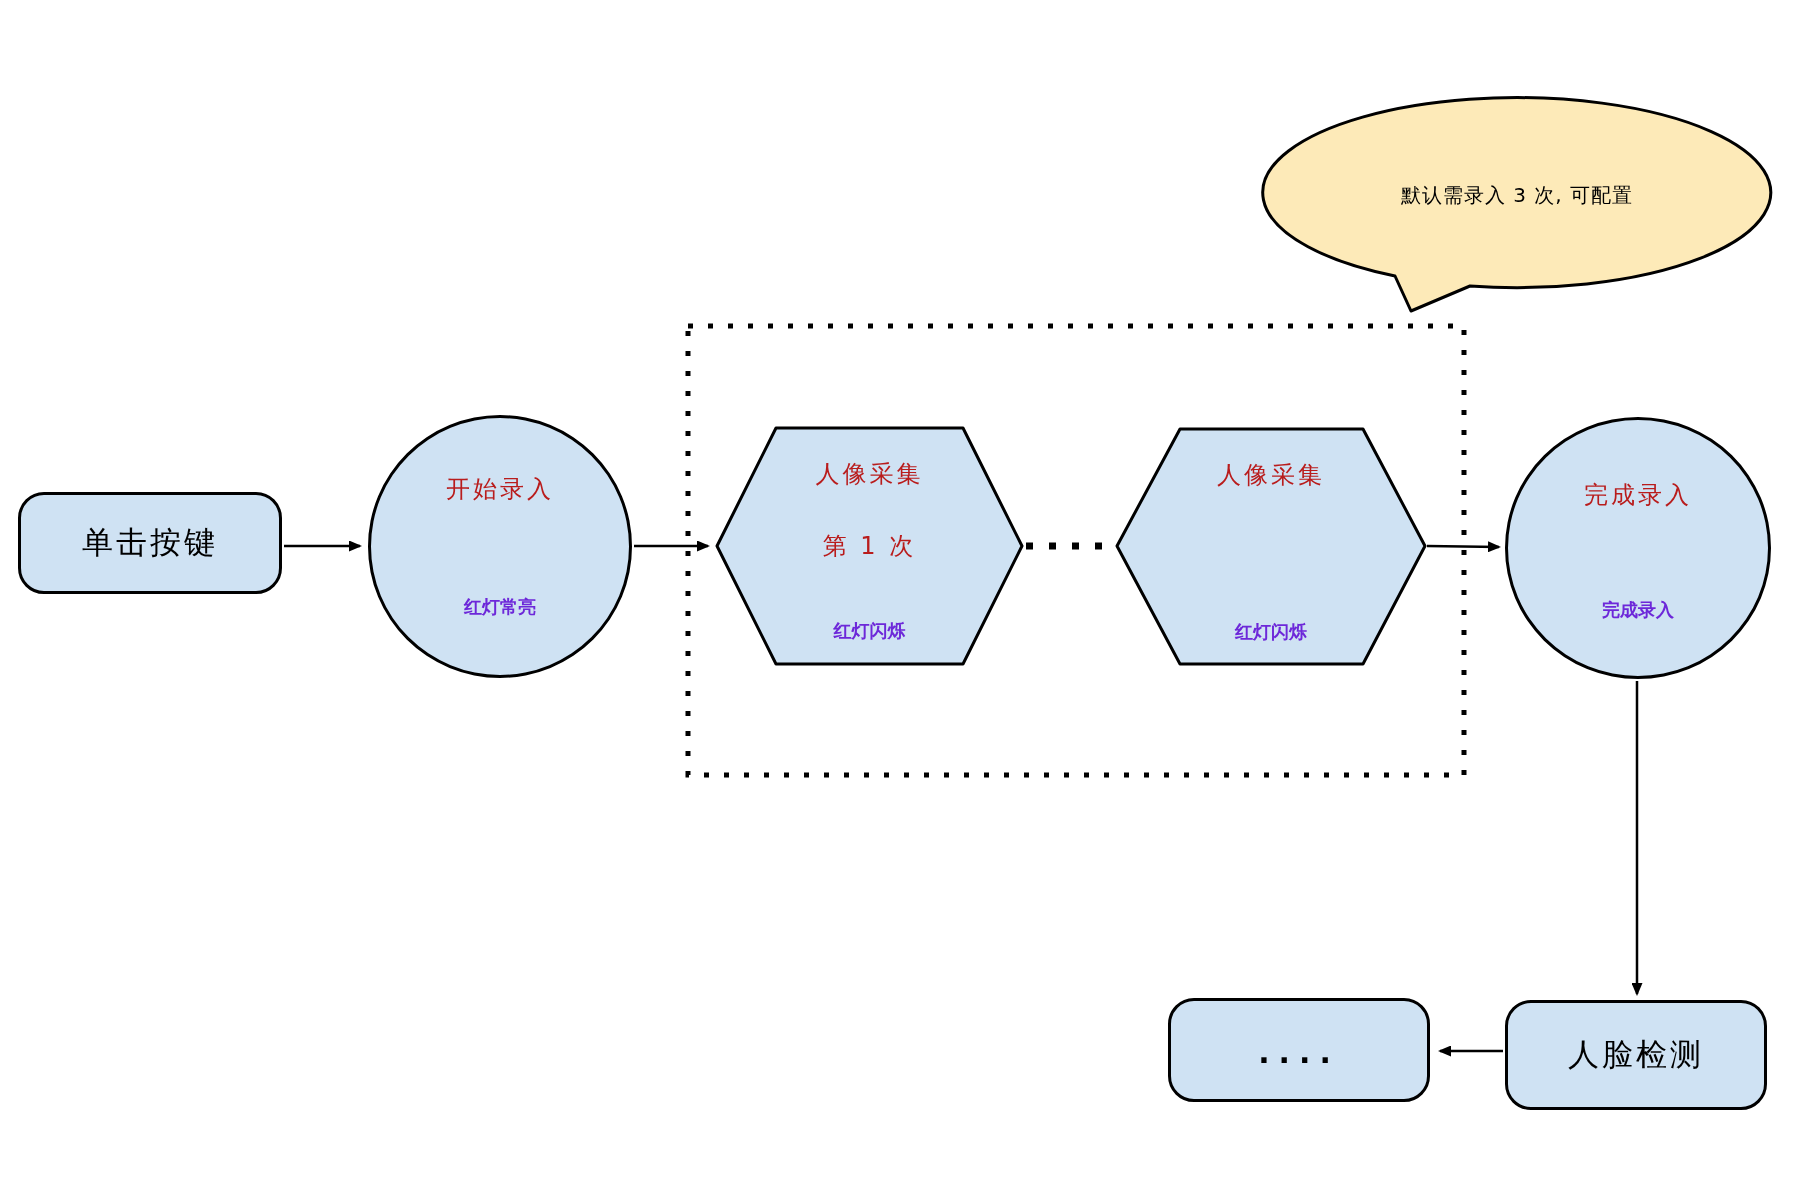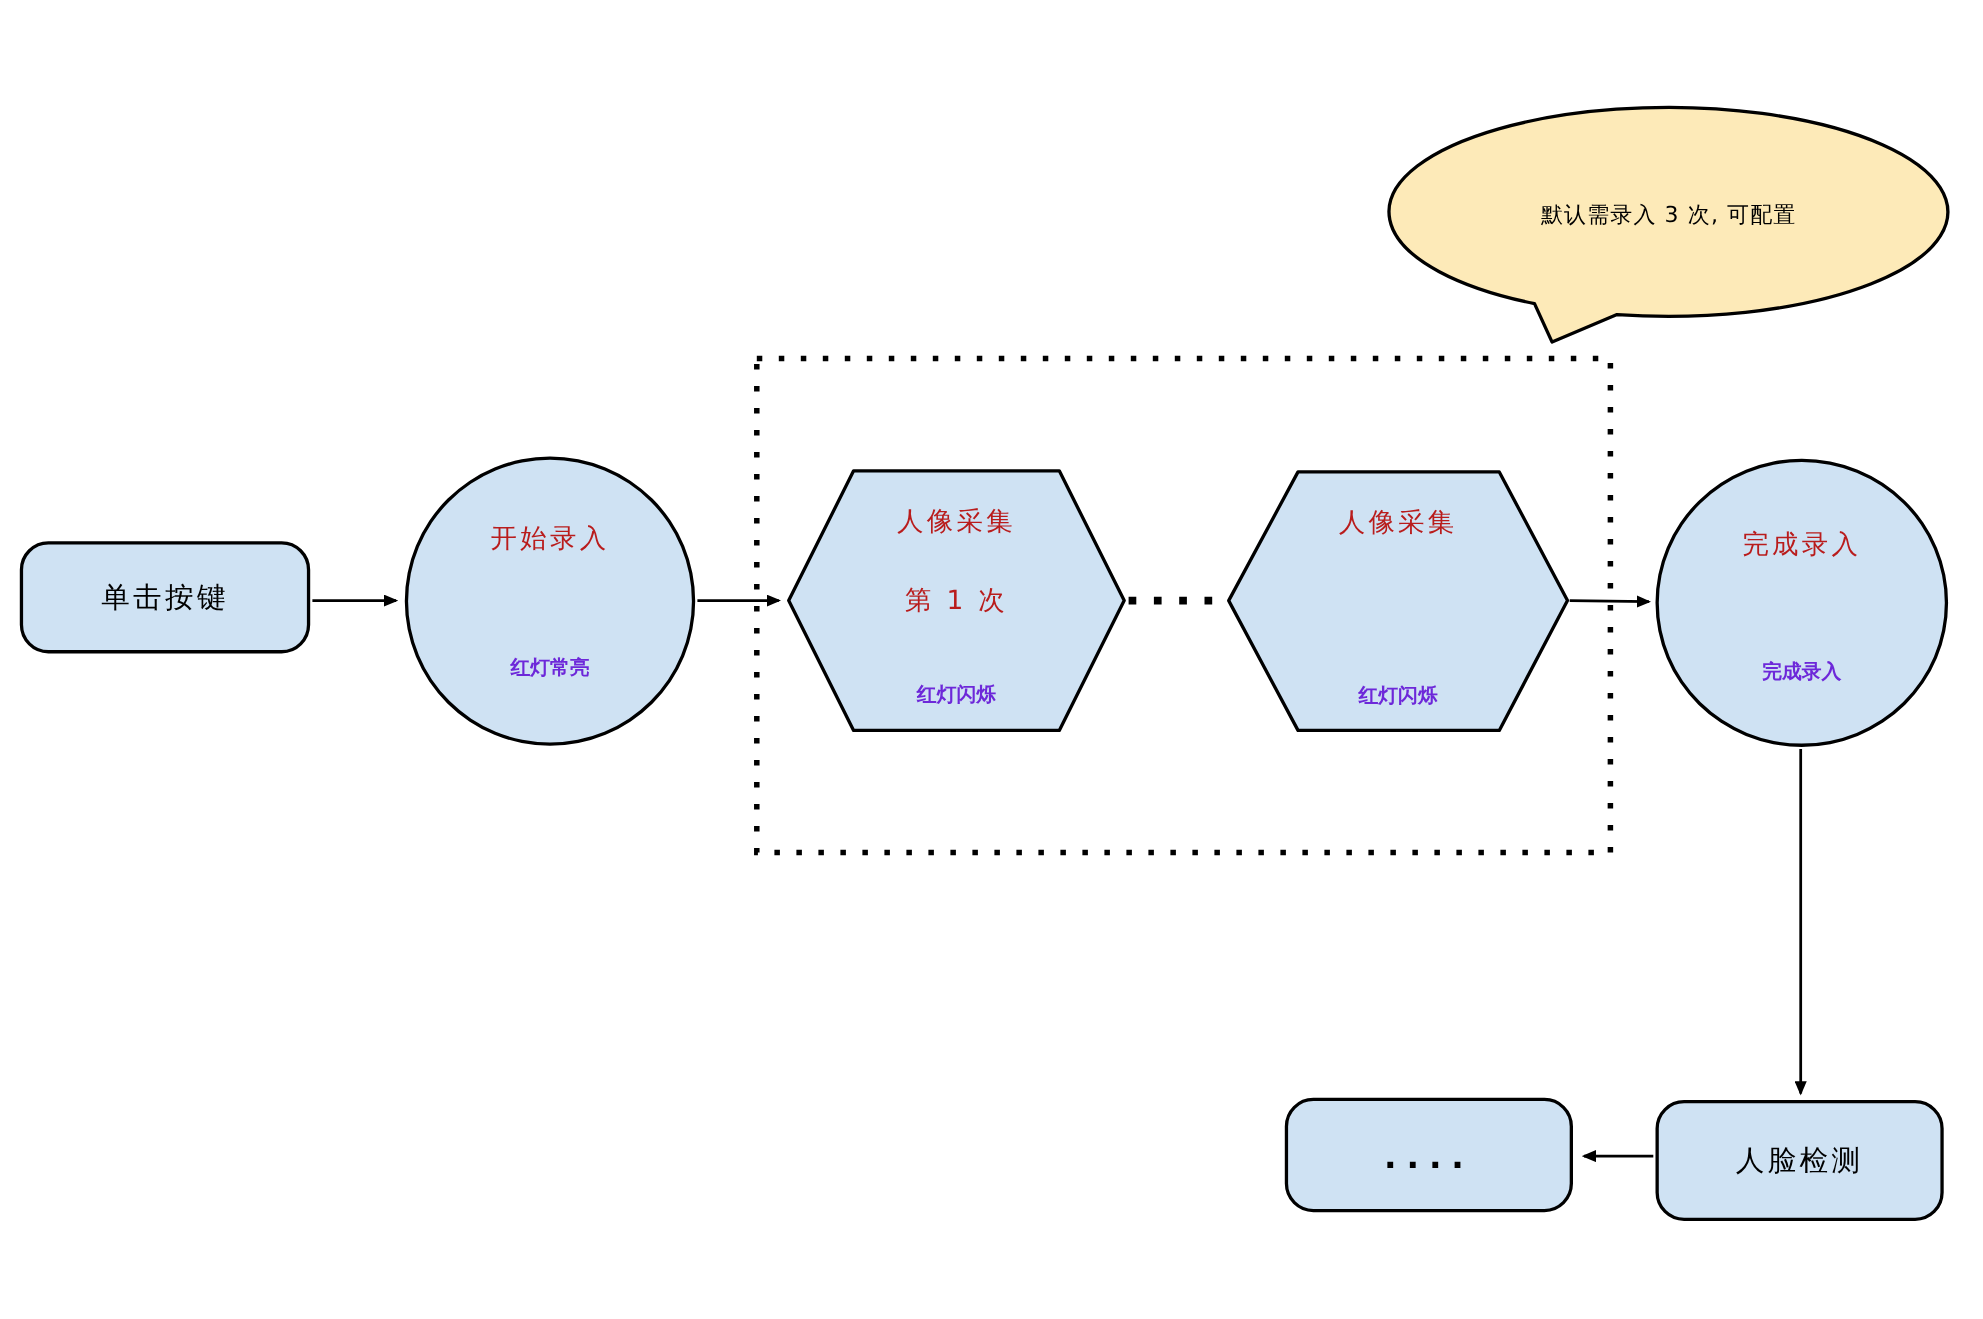--- a/index.html
+++ b/index.html
@@ -73,21 +73,21 @@
     font-size: 20px;
     letter-spacing: 1px;
   }
   #more-steps-label {
     font-size: 30px;
     font-weight: 700;
     letter-spacing: 9px;
     padding-top: 4px;
   }
   .box-label {
-    font-size: 26px;
+    font-size: 31px;
     letter-spacing: 3px;
   }
 </style>
 </head>
 <body>
 
 <div id="canvas">
 
   <svg id="shape-layer" viewBox="0 0 1803 1199" xmlns="http://www.w3.org/2000/svg">
     <defs>

